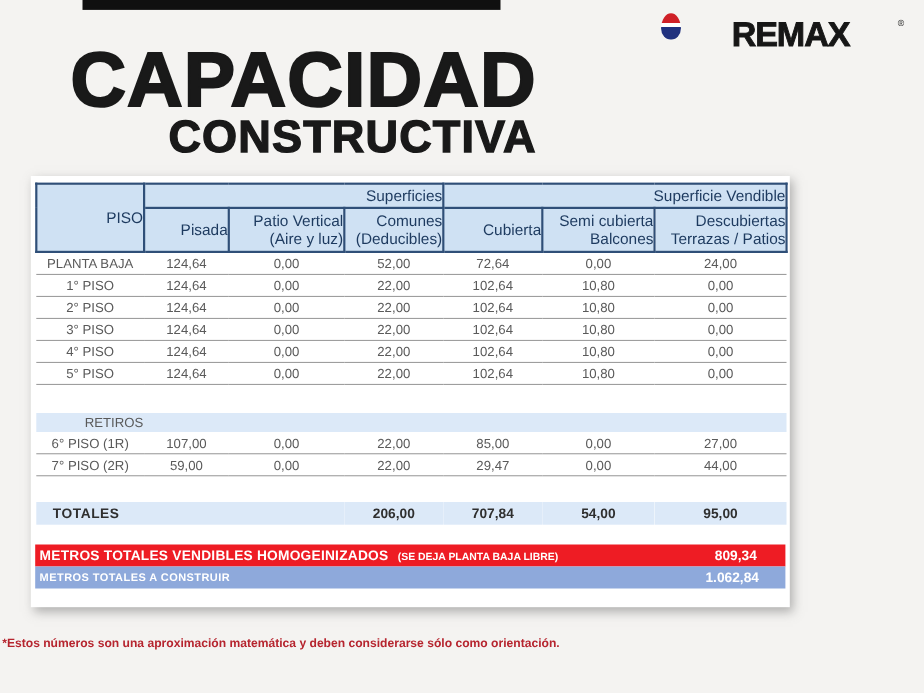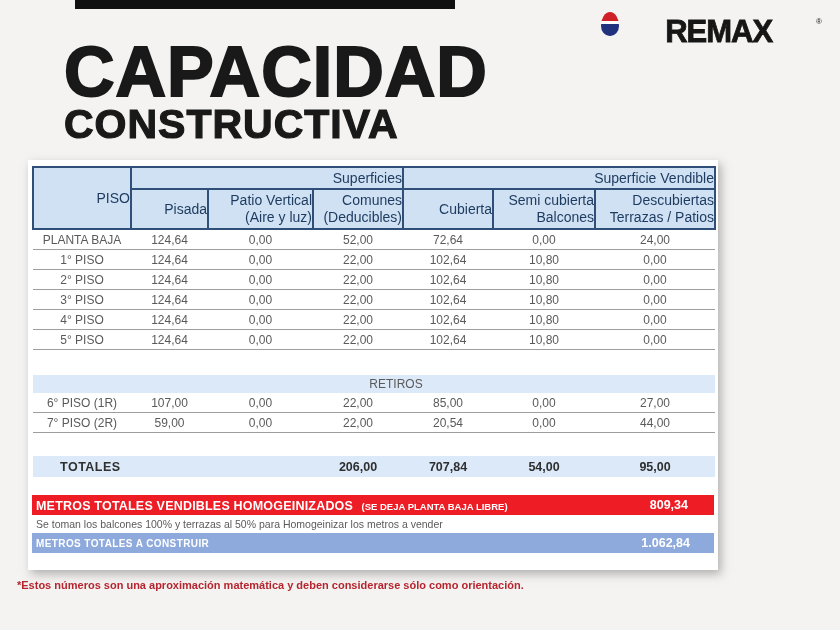--- a/index.html
+++ b/index.html
@@ -19,21 +19,21 @@
     border-radius:50% 50% 48% 48% / 58% 58% 42% 42%;
     background:linear-gradient(180deg,#cf2027 0 38%,#ffffff 38% 52%,#20317e 52% 100%);
   }
   .logo-text{font-size:31px;font-weight:900;letter-spacing:-1px;color:#161616;line-height:1;
     -webkit-text-stroke:0.8px #161616;}
   .logo-mark{font-size:8px;color:#161616;margin-top:1px;}
 
   
   .title{position:absolute;left:16px;top:40px;color:#191919;margin-left:48px;}
   .title-1{font-size:70px;font-weight:900;line-height:0.92;letter-spacing:1px;-webkit-text-stroke:2px #191919;}
-  .title-2{font-size:41px;font-weight:900;line-height:1.0;letter-spacing:1px;-webkit-text-stroke:1.2px #191919;}
+  .title-2{font-size:41px;font-weight:900;line-height:1.0;letter-spacing:1px;text-align:right;-webkit-text-stroke:1.2px #191919;}
 
   
   .panel{
     position:absolute;left:28px;top:160px;width:690px;
     background:#ffffff;box-shadow:3px 4px 9px rgba(110,110,110,.5);
     padding:6px 4px 17px 4px;box-sizing:border-box;
   }
   table.main{border-collapse:collapse;table-layout:fixed;width:682px;}
   table.main th,table.main td{padding:0;overflow:hidden;white-space:nowrap;}
 
@@ -47,42 +47,42 @@
 
   tbody td{
     color:#5a5a5a;font-size:12px;text-align:center;height:19px;
     border-bottom:1px solid #9e9e9e;
   }
   tr.sp1 td,tr.sp2 td{border-bottom:none;background:#fff;}
   tr.sp1 td{height:25px;}
   tr.sp2 td{height:23px;}
 
   tr.retiros td{
-    background:#dce9f8;border-bottom:none;text-align:center;padding-left:44px;height:18px;
+    background:#dce9f8;border-bottom:none;text-align:left;padding-left:44px;height:18px;
     color:#5a5a5a;font-size:12px;
   }
   tr.totales td{
     background:#dce9f8;border-bottom:none;height:21px;
     color:#2f2f2f;font-weight:bold;font-size:12.5px;
   }
-  tr.totales td.tot-label{text-align:left;padding-left:27px;letter-spacing:0.5px;}
+  tr.totales td.tot-label{text-align:left;padding-left:15px;letter-spacing:0.5px;}
 
   .gap{height:18px;}
   .band{width:682px;height:20px;display:flex;align-items:center;justify-content:space-between;box-sizing:border-box;}
   .band-red{background:#ee1c24;color:#fff;padding:0 26px 0 4px;}
   .band-red .band-label{font-size:12.5px;font-weight:bold;letter-spacing:0.2px;}
   .band-red .band-sub{font-size:9.5px;font-weight:bold;margin-left:4px;}
   .band-red .band-value{font-size:12.5px;font-weight:bold;}
   .band-note{color:#5a5a5a;font-size:10.5px;padding:3px 0 3px 4px;}
   .band-blue{background:#8ea9db;color:#fff;padding:0 24px 0 4px;}
   .band-blue .band-label{font-size:10px;font-weight:bold;letter-spacing:0.4px;}
   .band-blue .band-value{font-size:12.5px;font-weight:bold;}
 
   
-  .footer{position:absolute;left:17px;top:576px;color:#b6252f;font-size:11px;font-weight:bold;line-height:1.65;}
+  .footer{position:absolute;left:2px;top:576px;color:#b6252f;font-size:11px;font-weight:bold;line-height:1.65;}
 </style>
 </head>
 <body>
 
 <div class="topbar"></div>
 
 <div class="logo">
   <div class="balloon"></div>
   <div class="logo-text">REMAX</div>
   <div class="logo-mark">®</div>
@@ -205,21 +205,21 @@
           <td>22,00</td>
           <td>85,00</td>
           <td>0,00</td>
           <td>27,00</td>
         </tr>
         <tr>
           <td>7° PISO (2R)</td>
           <td>59,00</td>
           <td>0,00</td>
           <td>22,00</td>
-          <td>20,54</td>
+          <td>29,47</td>
           <td>0,00</td>
           <td>44,00</td>
         </tr>
       <tr class="sp2">
           <td colspan="7"></td>
         </tr>
       <tr class="totales">
         <td colspan="3" class="tot-label">TOTALES</td>
         <td>206,00</td>
         <td>707,84</td>
@@ -232,21 +232,20 @@
   <div class="gap"></div>
 
   <div class="band band-red">
     <div>
       <span class="band-label">METROS TOTALES VENDIBLES HOMOGEINIZADOS</span>
       <span class="band-sub">(SE DEJA PLANTA BAJA LIBRE)</span>
     </div>
     <span class="band-value">809,34</span>
   </div>
 
-  <div class="band-note">Se toman los balcones 100% y terrazas al 50% para Homogeinizar los metros a vender</div>
 
   <div class="band band-blue">
     <span class="band-label">METROS TOTALES A CONSTRUIR</span>
     <span class="band-value">1.062,84</span>
   </div>
 </div>
 
 <div class="footer">
   <div>*Estos números son una aproximación matemática y deben considerarse sólo como orientación.</div>
 </div>

